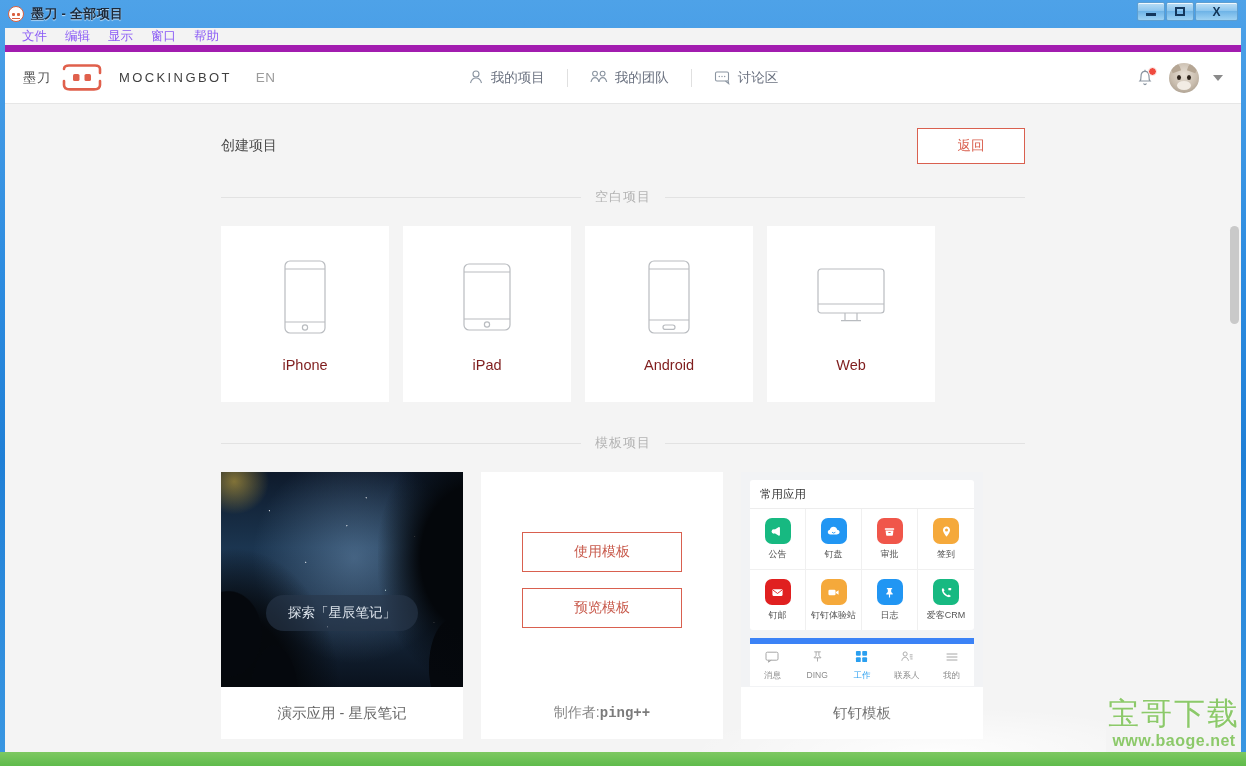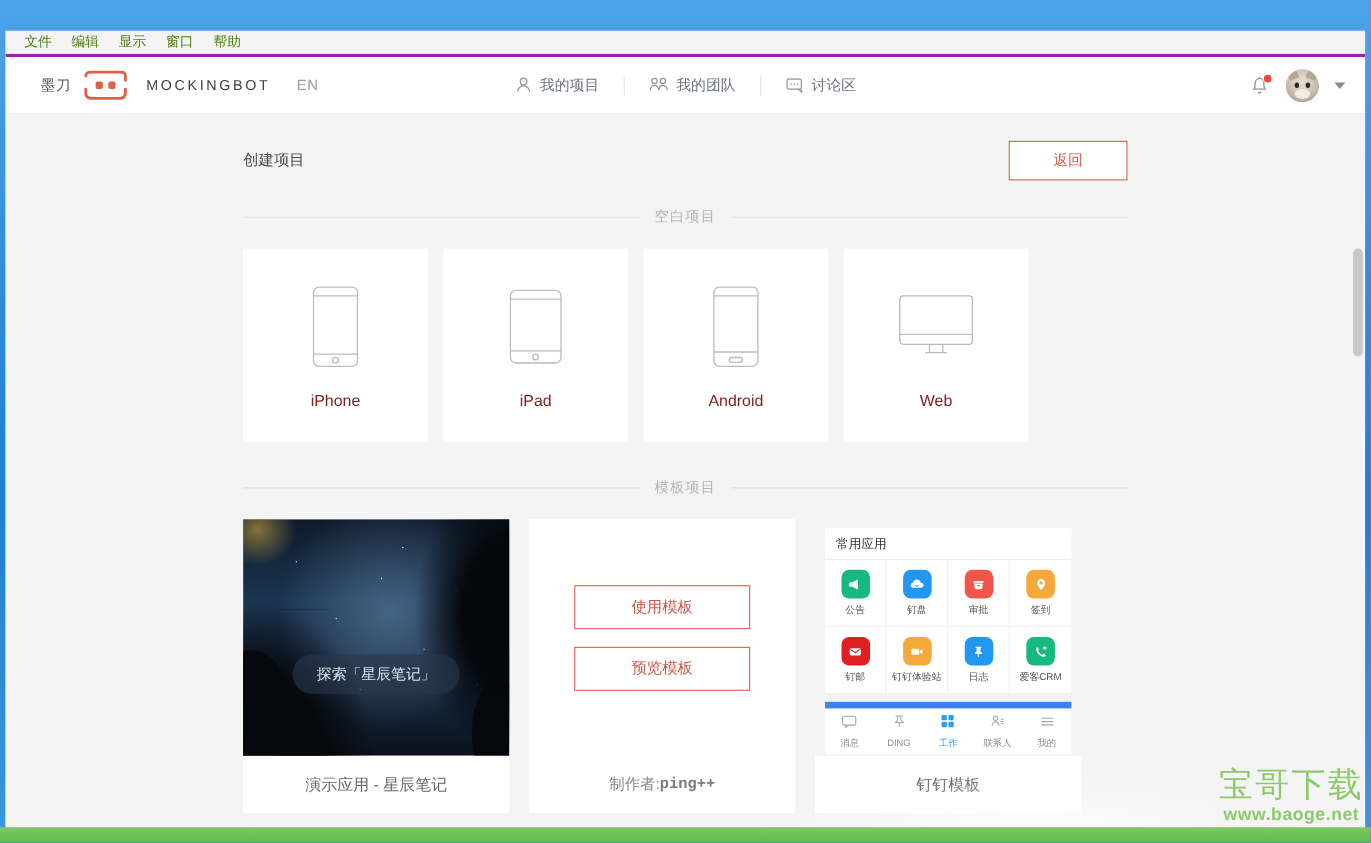--- a/index.html
+++ b/index.html
@@ -67,34 +67,34 @@
   .client {
     position: absolute; left: 5px; top: 28px;
     width: 1236px; height: 730px;
     background: #ffffff;
     overflow: hidden;
   }
 
   
   .menubar {
     height: 24px; background: #f3f3f3;
-    border-bottom: 3px solid #a21caf;
+    border-bottom: 7px solid #a21caf;
     display: flex; align-items: center; padding-left: 8px;
-    font-size: 12.5px; color: #4d7c0f;
+    font-size: 12.5px; color: #8b5cf6;
   }
   .menubar .mi { padding: 2px 9px; cursor: default; }
 
   
   .appheader {
     height: 52px; background: #ffffff;
     border-bottom: 1px solid #e6e6e6;
     display: flex; align-items: center;
     position: relative;
   }
-  .brand { display: flex; align-items: center; padding-left: 32px; gap: 10px; }
+  .brand { display: flex; align-items: center; padding-left: 18px; gap: 10px; }
   .brand-cn { font-size: 13px; color: #4a4a4a; letter-spacing: 1px; }
   .logo-face {
     width: 42px; height: 27px; position: relative; flex: none;
   }
   .logo-face svg { display:block; }
   .brand-en {
     font-size: 13px; color: #3f3f3f; letter-spacing: 2.4px; font-weight: 500;
     margin-left: 6px;
   }
   .brand-lang { font-size: 13.5px; color: #9b9b9b; margin-left: 14px; letter-spacing: .5px; }
@@ -318,20 +318,33 @@
     position: absolute; right: 140px; bottom: 14px; width: 420px; height: 46px;
     background: radial-gradient(ellipse at 60% 100%, rgba(255,255,255,.85) 0%, rgba(255,255,255,0) 70%);
     z-index: 55; pointer-events: none;
   }
 </style>
 </head>
 <body>
 
 <div class="win-frame">
 
+  <div class="titlebar">
+    <div class="title-icon"></div>
+    <div class="title-text">墨刀 - 全部项目</div>
+    <div class="win-buttons">
+      <div class="win-btn">
+          <span class="glyph-min"></span>
+        </div>
+      <div class="win-btn">
+          <span class="glyph-max"></span>
+        </div>
+      <div class="win-btn close">X</div>
+    </div>
+  </div>
 
   <div class="client">
 
     <div class="menubar">
       <div class="mi">文件</div>
       <div class="mi">编辑</div>
       <div class="mi">显示</div>
       <div class="mi">窗口</div>
       <div class="mi">帮助</div>
     </div>

